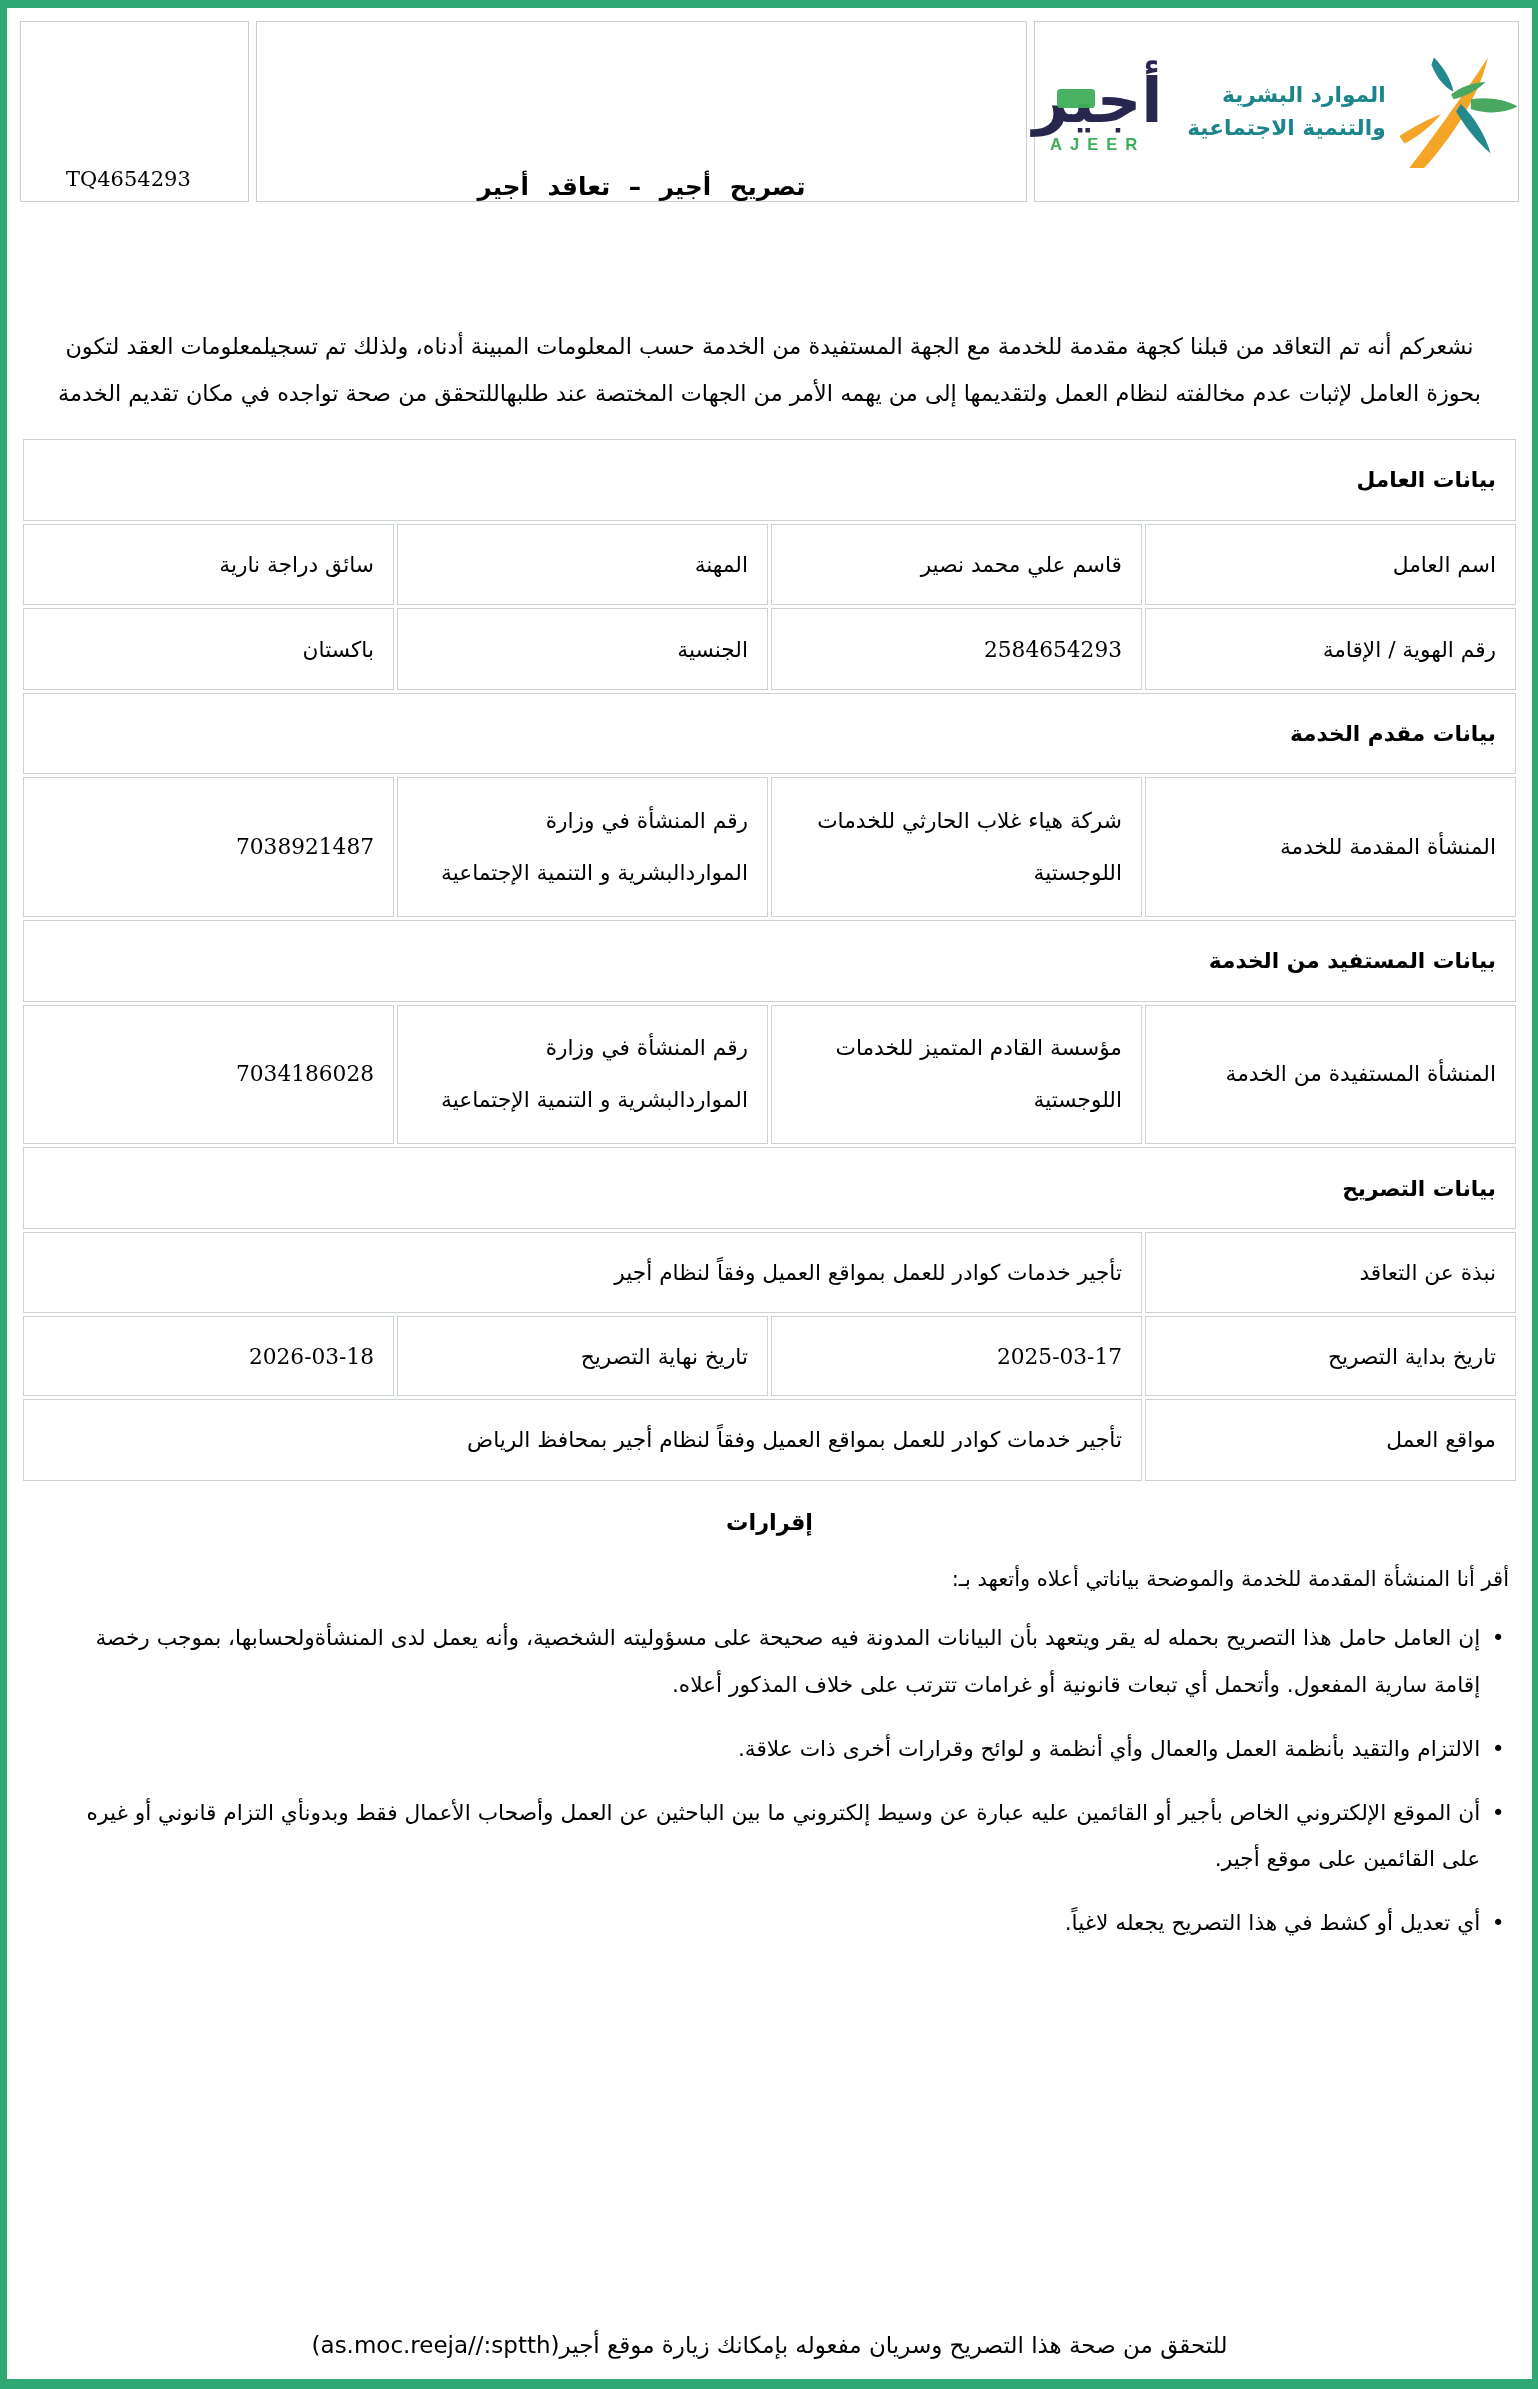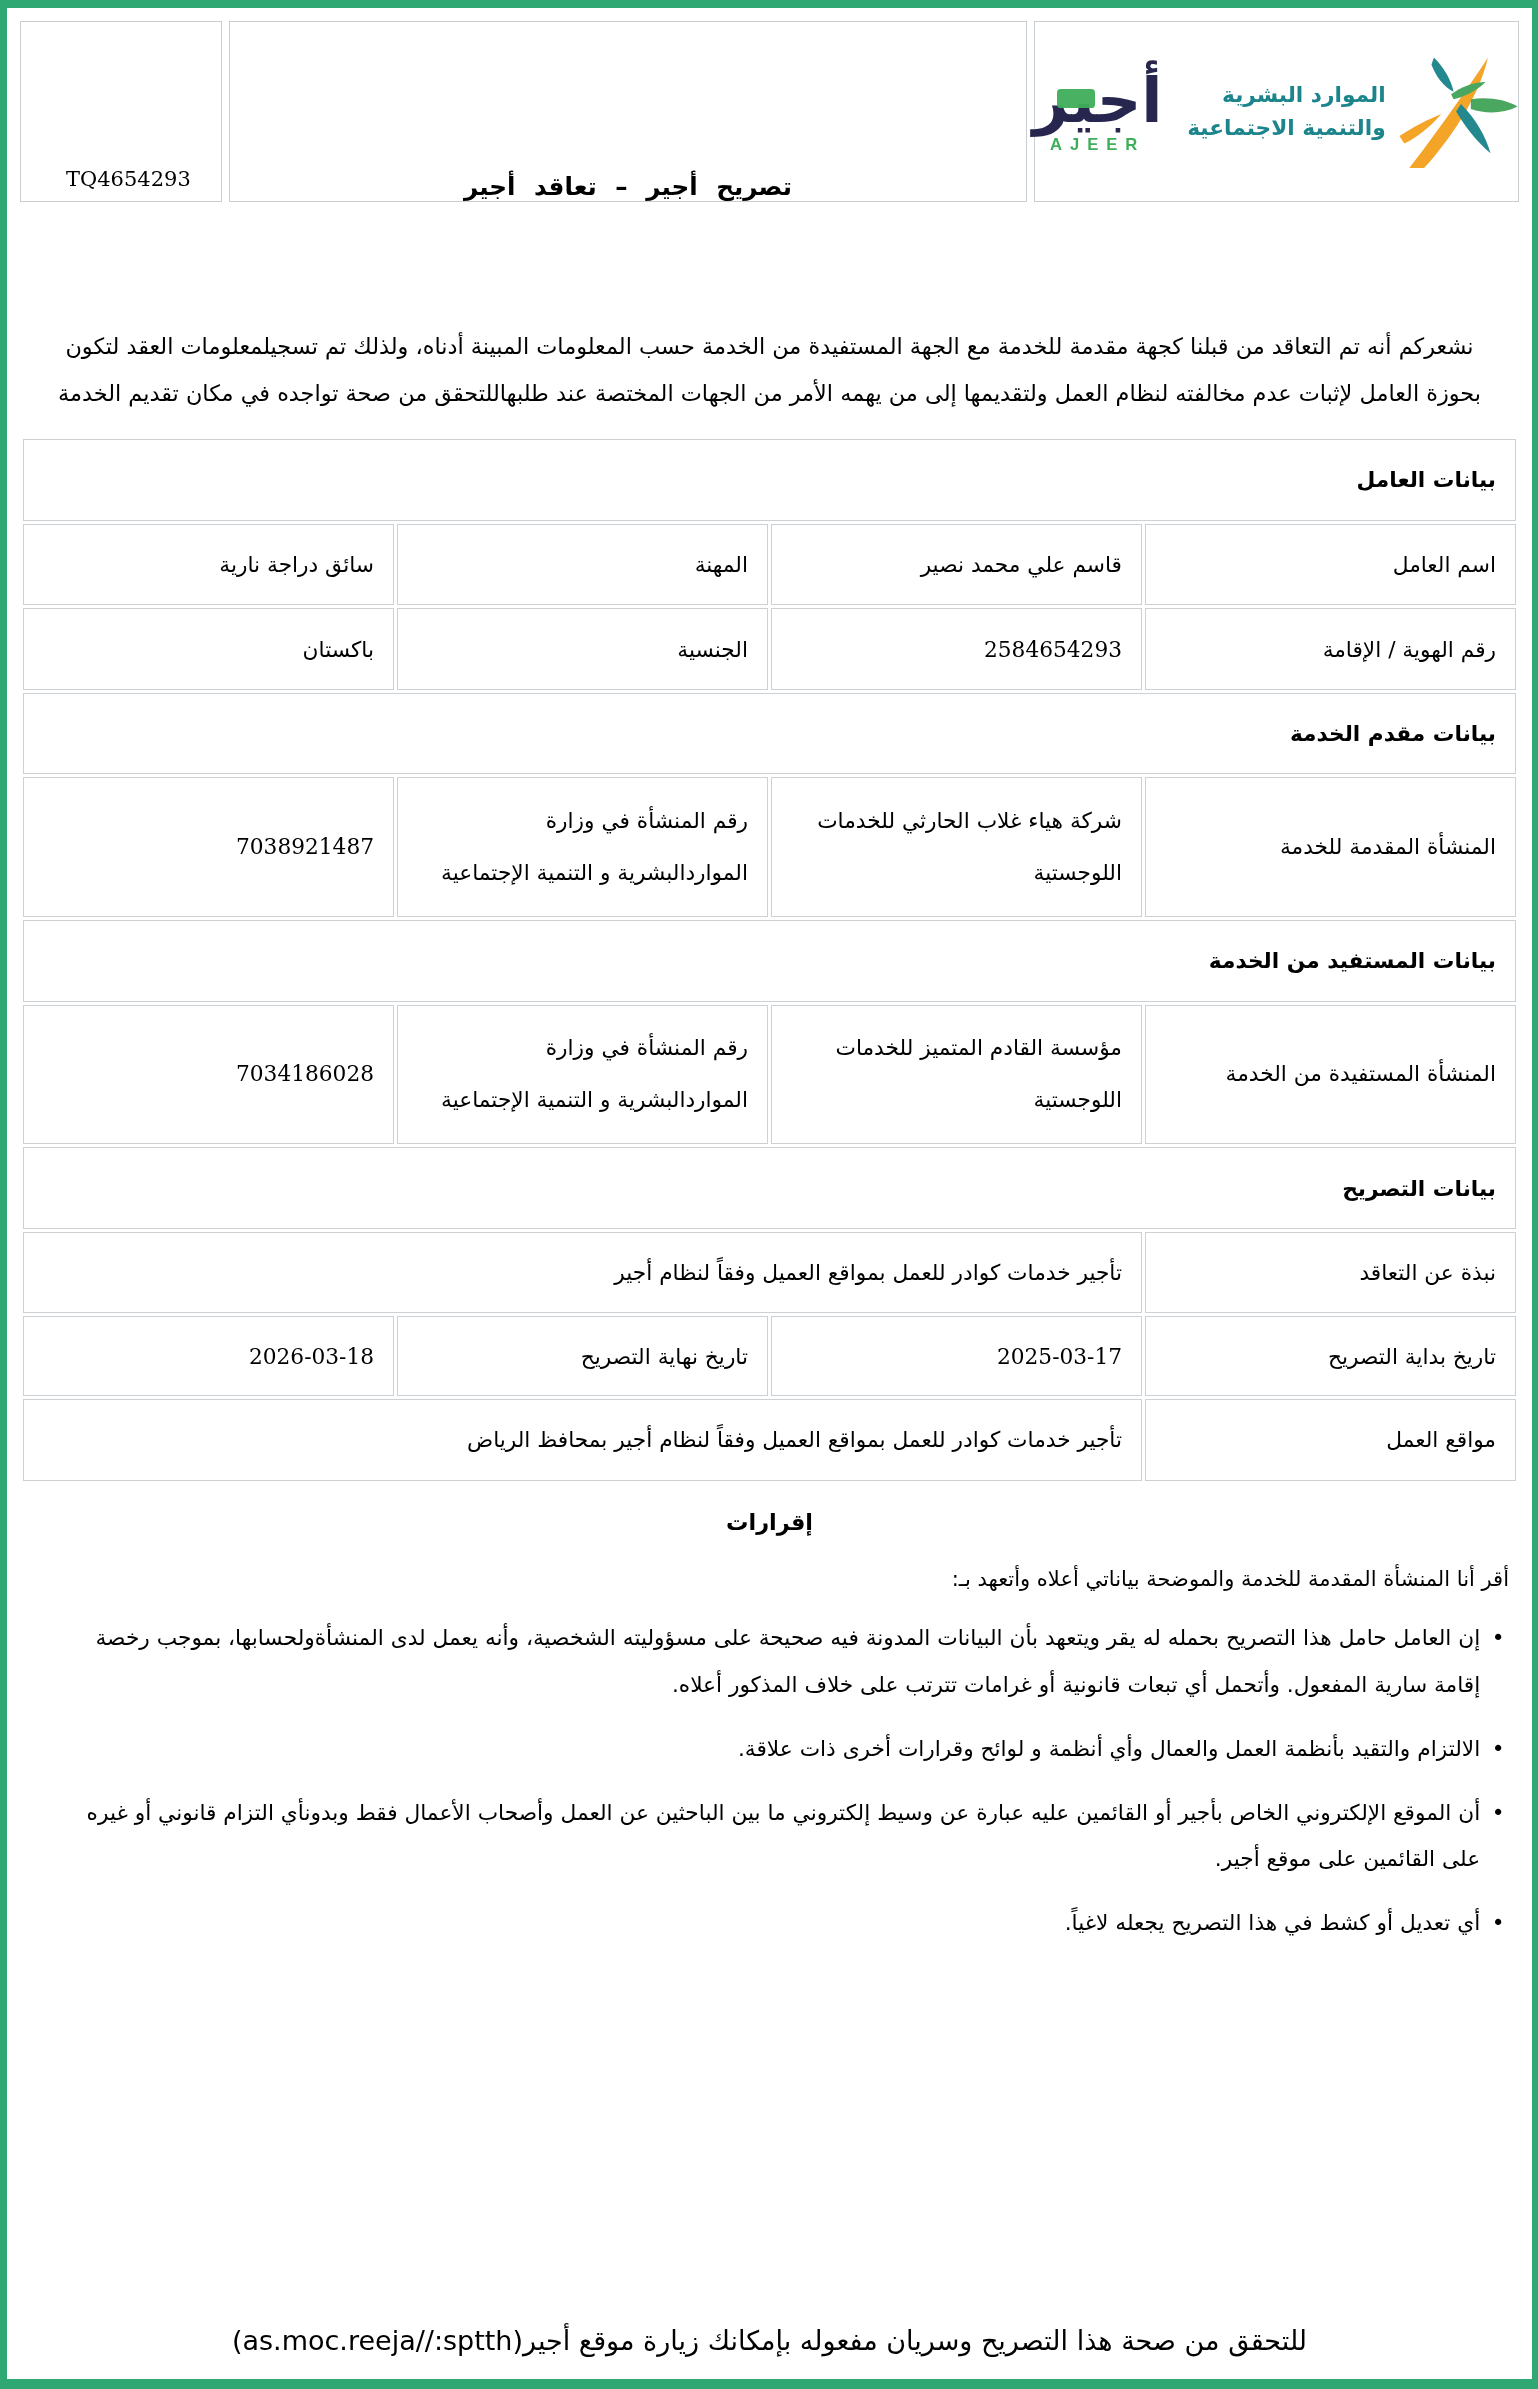--- a/index.html
+++ b/index.html
@@ -13,21 +13,21 @@
     border-width:8.7px 7.2px 10px 7.2px;
     padding:13px 13px 0 13px;
     font-family:"DejaVu Sans", sans-serif;
     color:#000;
     overflow:hidden;
   }
 
   
   .header-box { display:flex; direction:ltr; gap:7.2px; height:181px; }
   .hcell { border:1.4px solid #c9ced3; background:#fff; position:relative; box-sizing:border-box; }
-  .hcell-left  { width:202px; }
+  .hcell-left  { width:229px; }
   .hcell-mid   { flex:1; display:flex; align-items:flex-end; justify-content:center; }
   .hcell-right { width:485px; display:flex; align-items:center; justify-content:center; gap:24.6px; }
   .doc-title { font-size:24.6px; font-weight:bold; direction:rtl; word-spacing:10px; }
   .permit-no { position:absolute; bottom:10px; left:45px; font-family:"DejaVu Serif", serif; font-size:21px; }
 
   .ajeer { display:flex; flex-direction:column; align-items:center; position:relative; }
   .ajeer-ar { font-size:62px; line-height:1.05; font-weight:bold; color:#27264E; position:relative; }
   .ajeer-green-rect { position:absolute; top:21.7px; left:24.6px; width:38px; height:19px; background:#3FAE5A; border-radius:3.6px; opacity:.95; }
   .ajeer-en { margin-top:2.9px; color:#3FAE5A; font-size:16.6px; font-weight:bold; letter-spacing:8px; font-family:"Liberation Sans", sans-serif; }
 
@@ -80,21 +80,21 @@
   .decl-intro { margin:32px 10px 0 0; direction:rtl; text-align:right; font-size:21px; }
   .bullets { margin:24.6px 14.4px 0 29px; }
   .bullet { display:flex; direction:rtl; gap:11.6px; font-size:21.7px; line-height:2.15; margin-bottom:17.3px; }
   .bullet-dot { flex:0 0 auto; font-size:21.7px; }
   .bullet-text { text-align:right; }
 
   
   .footer {
     position:absolute; left:0; right:0; bottom:11.6px;
     text-align:center; direction:rtl;
-    font-size:27px; line-height:1.95;
+    font-size:23px; line-height:1.95;
   }
 </style>
 </head>
 <body>
 
 <div class="page">
 
   <div class="header-box">
     <div class="hcell hcell-left">
       <div class="permit-no">TQ4654293</div>

